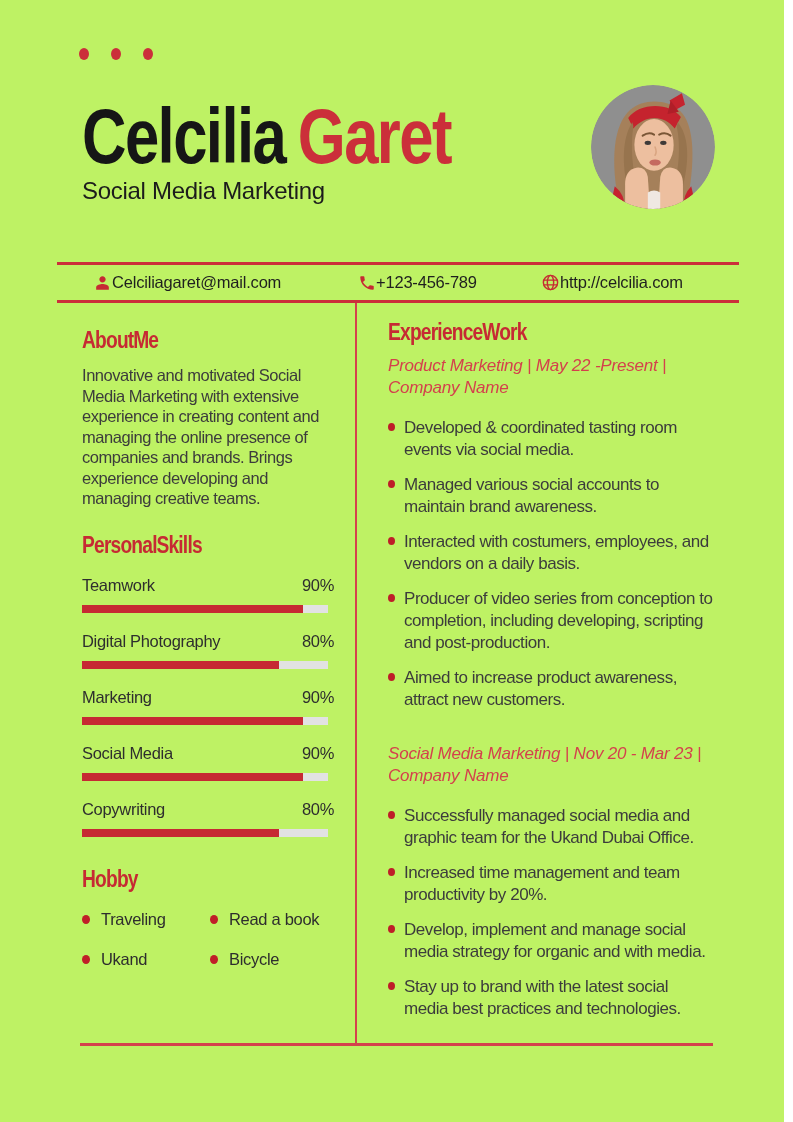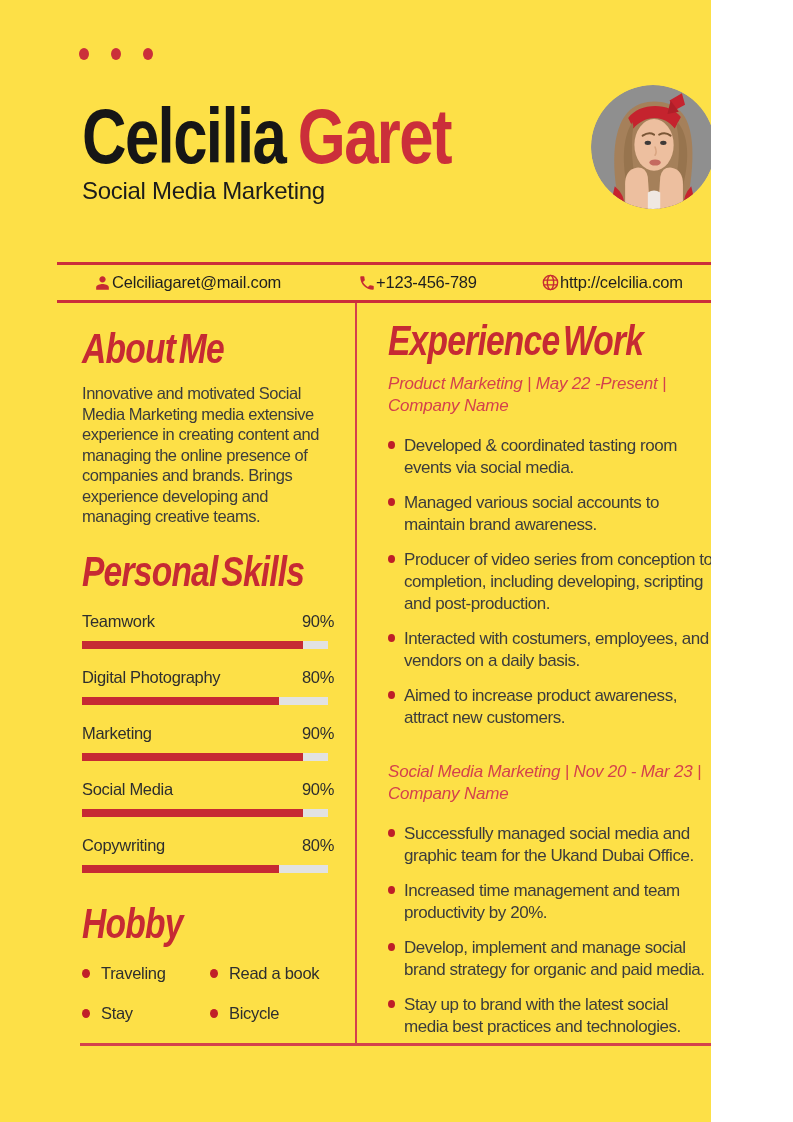--- a/index.html
+++ b/index.html
@@ -6,21 +6,21 @@
     --red:#C62A33;
     --red-bright:#CB2F3A;
     --red-title:#D4414C;
     --track:#E2E2E2;
     --ink:#3C3C3C;
     --ink-dark:#161616;
   }
   *{margin:0;padding:0;box-sizing:border-box;}
   html,body{background:#ffffff;}
   body{font-family:"Liberation Sans","DejaVu Sans",sans-serif;}
-  .page{position:relative;width:711px;height:1122px;background:#fde047;overflow:hidden;}
+  .page{position:relative;width:784px;height:1122px;background:#bef264;overflow:hidden;}
 
   
   .dot{position:absolute;top:48px;width:10px;height:12px;border-radius:50%;background:var(--red-bright);}
   .dot.d1{left:79px}.dot.d2{left:111px}.dot.d3{left:143px}
 
   
   .name{position:absolute;left:82px;top:97px;font-size:78px;line-height:1;white-space:nowrap;}
   .name .squeeze{display:inline-block;transform:scaleX(0.79);transform-origin:left center;font-weight:bold;letter-spacing:-2px;}
   .name .first{color:var(--ink-dark);margin-right:16px;}
   .name .last{color:var(--red-bright);}
@@ -37,21 +37,21 @@
   .contact-item.c1{left:36px}.contact-item.c2{left:301px}.contact-item.c3{left:484px}
   .contact-item svg{display:block;}
 
   
   .divider-v{position:absolute;left:355px;top:303px;width:2px;height:741px;background:var(--red-title);}
   .line-bottom{position:absolute;left:80px;top:1043px;width:633px;height:3px;background:var(--red-title);}
 
   .col-left{position:absolute;left:82px;top:302px;width:252px;}
   .col-right{position:absolute;left:388px;top:302px;width:326px;}
 
-  h2.section{font-size:42px;line-height:1;color:var(--red);font-weight:bold;font-style:italic;}
+  h2.section{font-size:24px;line-height:1;color:var(--red);font-weight:bold;}
   h2.section .squeeze{display:inline-block;transform:scaleX(0.8);transform-origin:left center;
     letter-spacing:-1px;word-spacing:-6px;white-space:nowrap;}
 
   .h-about{margin-top:26px;}
   .about-text{margin-top:13px;font-size:16.5px;line-height:20.5px;letter-spacing:-0.45px;color:var(--ink);}
 
   .h-skills{margin-top:24px;}
   .skills{margin-top:19px;}
   .skill{margin-bottom:19px;}
   .skill-top{display:flex;justify-content:space-between;align-items:baseline;height:20px;
@@ -141,21 +141,21 @@
         </svg>
       <span>http://celcilia.com</span>
     </div>
   </div>
 
   <div class="divider-v"></div>
   <div class="line-bottom"></div>
 
   <aside class="col-left">
     <h2 class="section h-about"><span class="squeeze">About Me</span></h2>
-    <p class="about-text">Innovative and motivated Social Media Marketing media extensive experience in creating content and managing the online presence of companies and brands. Brings experience developing and managing creative teams.</p>
+    <p class="about-text">Innovative and motivated Social Media Marketing with extensive experience in creating content and managing the online presence of companies and brands. Brings experience developing and managing creative teams.</p>
 
     <h2 class="section h-skills"><span class="squeeze">Personal Skills</span></h2>
     <div class="skills" id="skills-list">
         <div class="skill">
           <div class="skill-top">
             <span class="skill-label">Teamwork</span>
             <span class="skill-pct">90%</span>
           </div>
           <div class="track">
             <div class="fill" style="width: 90%;"></div>
@@ -204,21 +204,21 @@
         <div class="hobby-item">
           <span class="hobby-dot"></span>
           <span>Traveling</span>
         </div>
         <div class="hobby-item">
           <span class="hobby-dot"></span>
           <span>Read a book</span>
         </div>
         <div class="hobby-item">
           <span class="hobby-dot"></span>
-          <span>Stay</span>
+          <span>Ukand</span>
         </div>
         <div class="hobby-item">
           <span class="hobby-dot"></span>
           <span>Bicycle</span>
         </div>
       </div>
   </aside>
 
   <section class="col-right">
     <h2 class="section h-exp"><span class="squeeze">Experience Work</span></h2>
@@ -237,27 +237,27 @@
           <div class="bullet">
             <div class="bullet-dot">
               <span></span>
             </div>
             <div class="bullet-text">Managed various social accounts to maintain brand awareness.</div>
           </div>
           <div class="bullet">
             <div class="bullet-dot">
               <span></span>
             </div>
+            <div class="bullet-text">Interacted with costumers, employees, and vendors on a daily basis.</div>
+          </div>
+          <div class="bullet">
+            <div class="bullet-dot">
+              <span></span>
+            </div>
             <div class="bullet-text">Producer of video series from conception to completion, including developing, scripting and post-production.</div>
-          </div>
-          <div class="bullet">
-            <div class="bullet-dot">
-              <span></span>
-            </div>
-            <div class="bullet-text">Interacted with costumers, employees, and vendors on a daily basis.</div>
           </div>
           <div class="bullet">
             <div class="bullet-dot">
               <span></span>
             </div>
             <div class="bullet-text">Aimed to increase product awareness, attract new customers.</div>
           </div>
         </div>
         <div class="job-title second">
           <div>Social Media Marketing | Nov 20 - Mar 23 |</div>
@@ -273,21 +273,21 @@
           <div class="bullet">
             <div class="bullet-dot">
               <span></span>
             </div>
             <div class="bullet-text">Increased time management and team productivity by 20%.</div>
           </div>
           <div class="bullet">
             <div class="bullet-dot">
               <span></span>
             </div>
-            <div class="bullet-text">Develop, implement and manage social brand strategy for organic and paid media.</div>
+            <div class="bullet-text">Develop, implement and manage social media strategy for organic and with media.</div>
           </div>
           <div class="bullet">
             <div class="bullet-dot">
               <span></span>
             </div>
             <div class="bullet-text">Stay up to brand with the latest social media best practices and technologies.</div>
           </div>
         </div>
       </div>
   </section>

